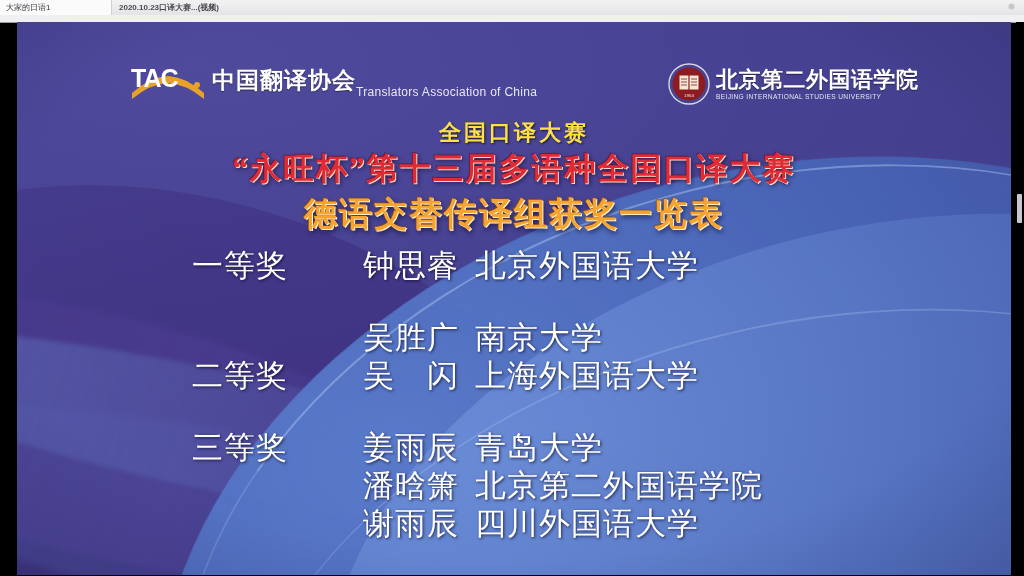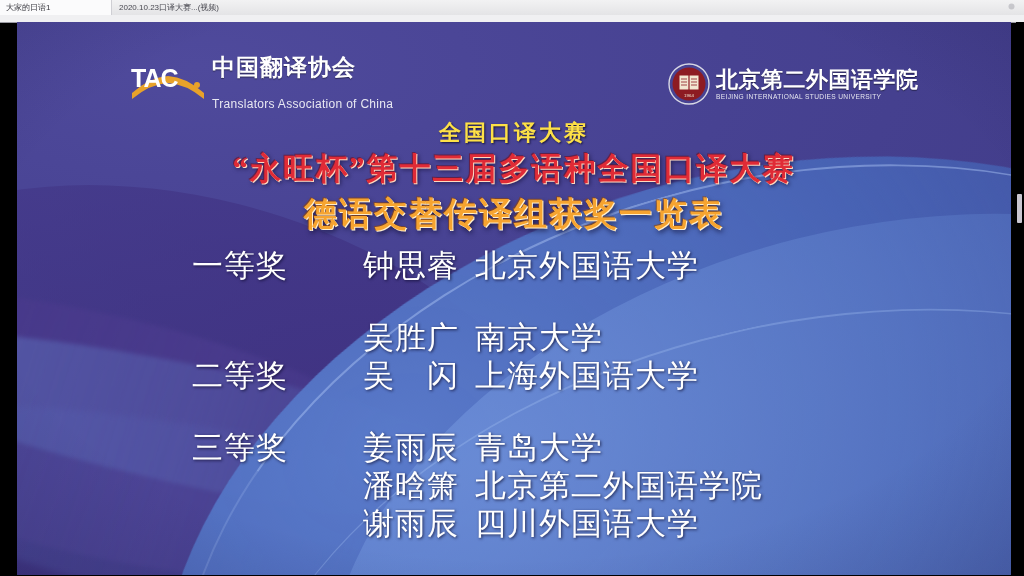--- a/index.html
+++ b/index.html
@@ -46,20 +46,21 @@
     width: 112px;
     background: #fbfbfc;
     border-right: 1px solid #cfcfd4;
   }
   .tab.inactive {
     left: 113px;
     width: 128px;
     background: transparent;
     color: #4a4a52;
     text-align: left;
+    font-weight: bold;
   }
   .toolbar-dot {
     position: absolute;
     right: 9px;
     top: 3px;
     width: 7px;
     height: 7px;
     opacity: .45;
   }
   .toolbar-dot svg { display:block; }
@@ -217,21 +218,21 @@
     align-items: center;
     gap: 6px;
   }
   .tac-mark {
     position: relative;
     width: 76px;
     height: 44px;
     flex: none;
   }
   .tac-mark svg { display: block; }
-  .tac-words { display:flex; flex-direction:column; justify-content:flex-start; }
+  .tac-words { display:flex; flex-direction:row; justify-content:flex-start; }
   .tac-cn {
     font-size: 23px;
     font-weight: bold;
     color: #ffffff;
     letter-spacing: 1px;
     line-height: 1.05;
     white-space: nowrap;
     text-shadow: 0 1px 1px rgba(0,0,0,.45);
   }
   .tac-en {

